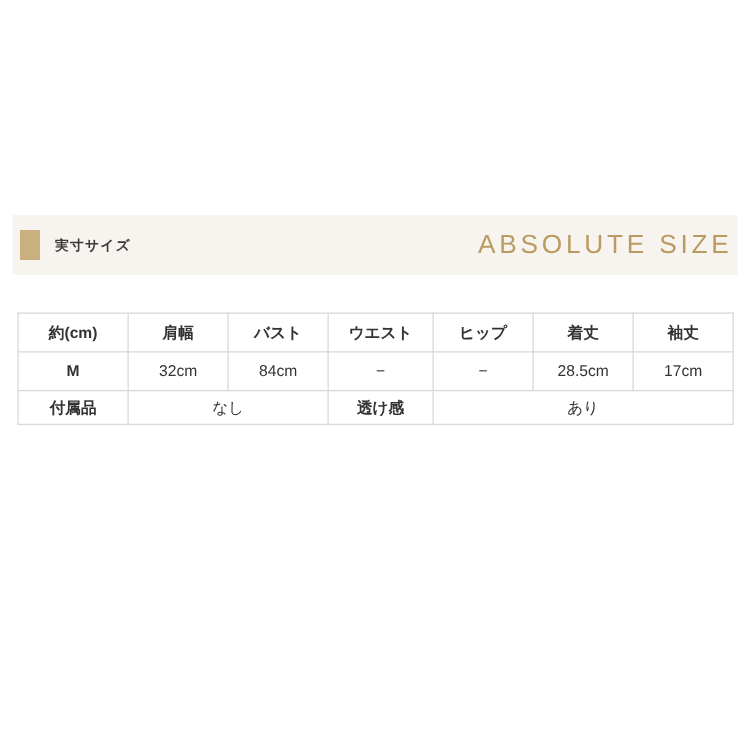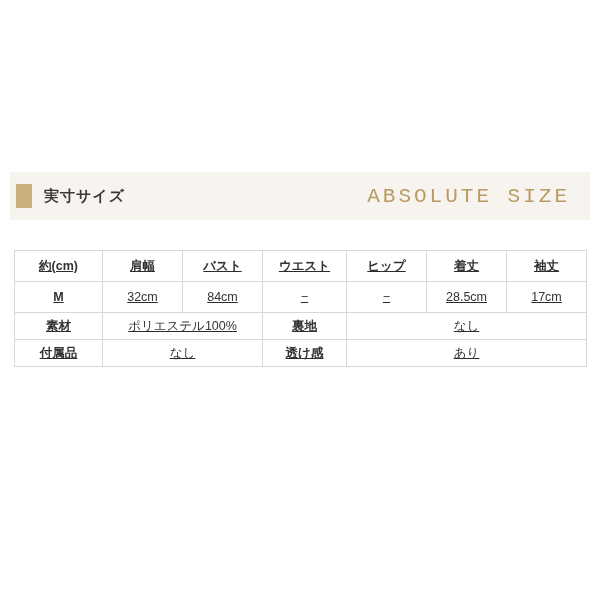--- a/index.html
+++ b/index.html
@@ -34,48 +34,47 @@
   }
   .header-mark {
     width: 16px;
     height: 24px;
     background: #c9b07e;
     margin-left: 6px;
     flex: 0 0 auto;
   }
   .header-title {
     margin-left: 12px;
-    font-size: 15px;
+    font-size: 11px;
     font-weight: bold;
     letter-spacing: 1px;
     color: #3a3a3a;
   }
   .header-en {
     position: absolute;
-    right: 20px;
+    right: 4px;
     top: 50%;
     transform: translateY(-50%);
-    font-family: Liberation Mono, monospace;
+    font-family: Liberation Sans, sans-serif;
     font-size: 21px;
     letter-spacing: 3px;
     color: #b99b62;
   }
 
   
   .table-wrap {
     position: absolute;
     left: 14px;
     top: 250px;
     width: 572px;
   }
   table.size-table {
     border-collapse: collapse;
     width: 572px;
     table-layout: fixed;
-    text-decoration: underline;
   }
   table.size-table td {
     border: 1px solid #d8d8d8;
     height: 26px;
     font-size: 12.5px;
     text-align: center;
     vertical-align: middle;
     padding: 0 2px;
     color: #333333;
     background: #ffffff;
@@ -138,26 +137,20 @@
         <tr class="value-row">
           <td class="sizelabel">M</td>
           <td>32cm</td>
           <td>84cm</td>
           <td>−</td>
           <td>−</td>
           <td>28.5cm</td>
           <td>17cm</td>
         </tr>
 
-        <tr>
-          <td class="rowlabel">素材</td>
-          <td colspan="2">ポリエステル100%</td>
-          <td class="rowlabel">裏地</td>
-          <td colspan="3">なし</td>
-        </tr>
 
 
         <tr>
           <td class="rowlabel">付属品</td>
           <td colspan="2">なし</td>
           <td class="rowlabel">透け感</td>
           <td colspan="3">あり</td>
         </tr>
 
       </tbody>

